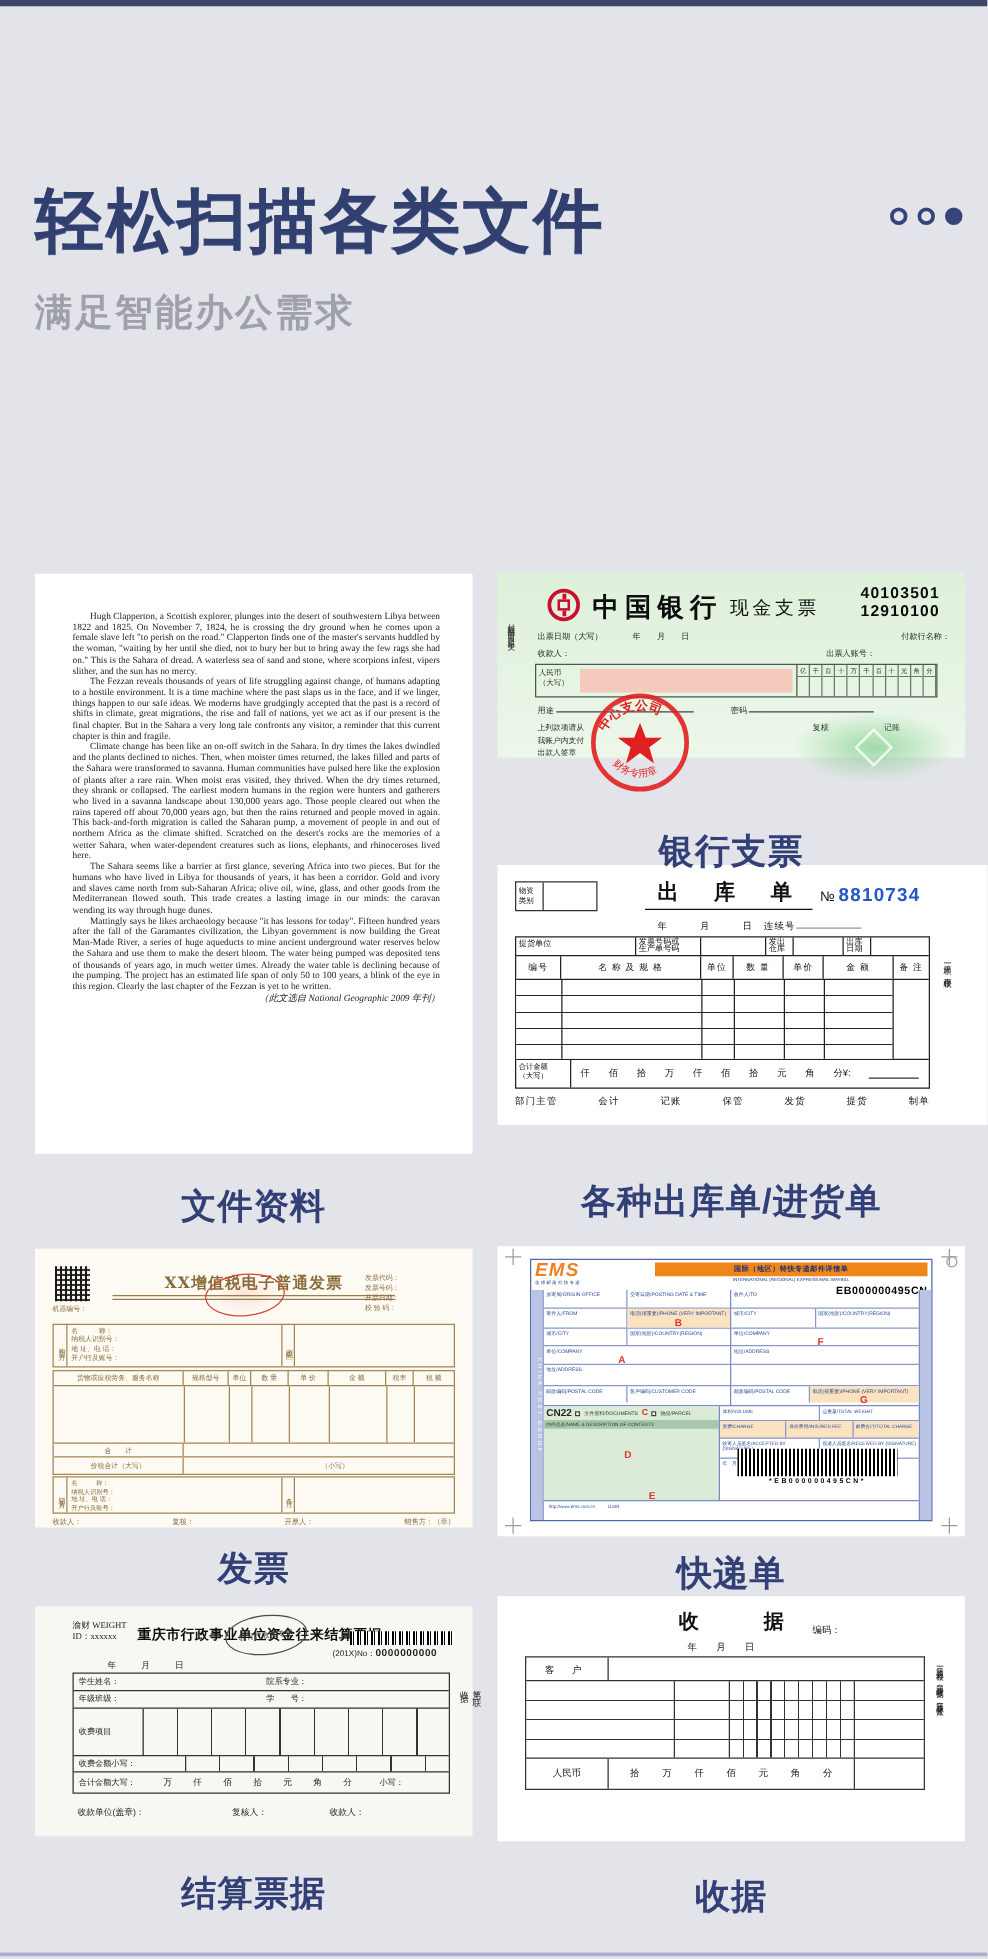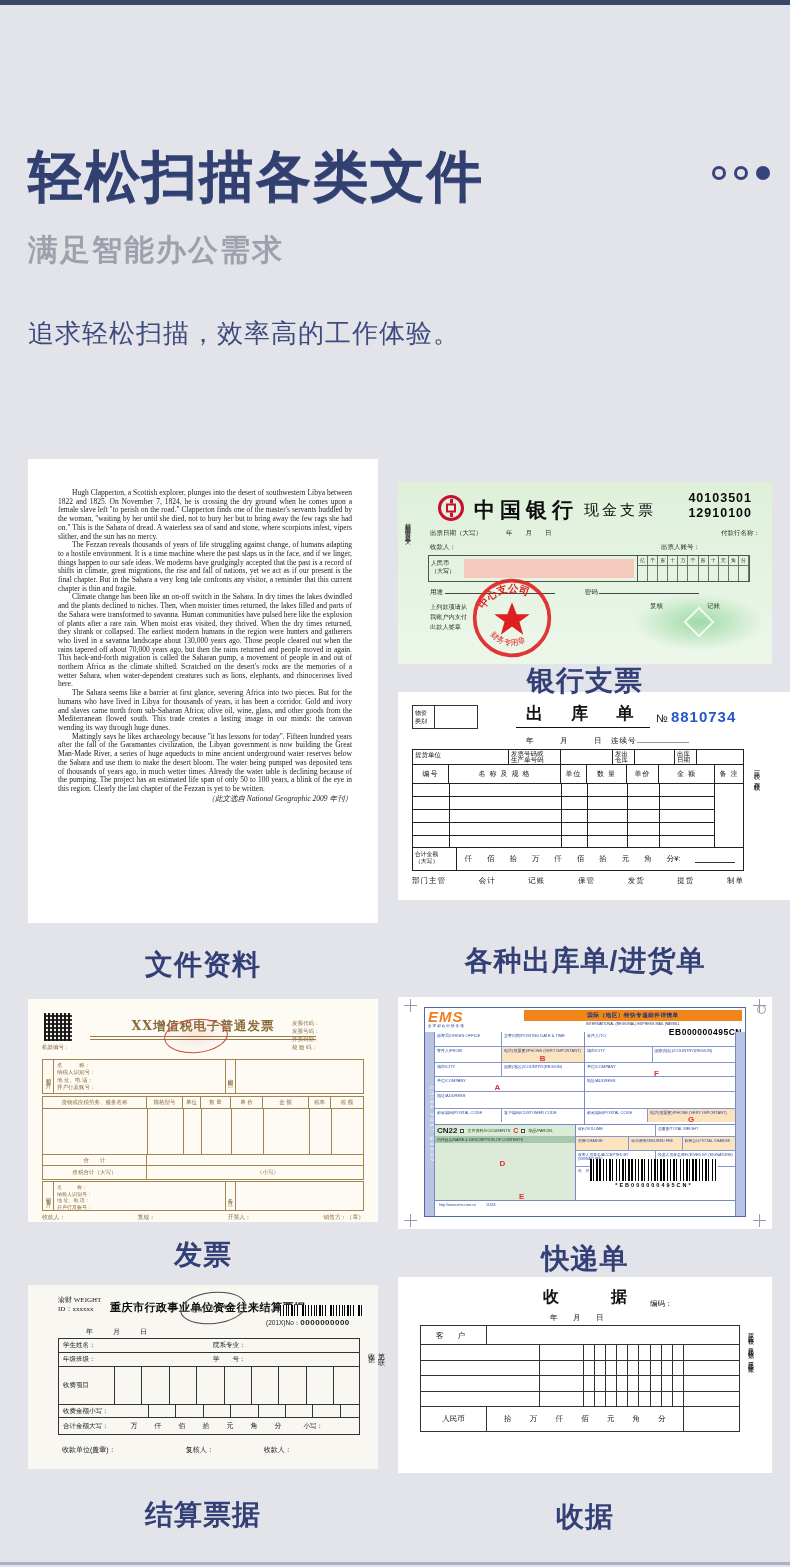--- a/index.html
+++ b/index.html
@@ -14,21 +14,21 @@
 .dot.filled{background:#36447b;border-color:#36447b}
 .subtitle{left:28px;top:230px;font-size:30px;font-weight:bold;color:#9ea0ab;letter-spacing:2px}
 .desc{left:28px;top:310px;font-size:26px;line-height:47px;color:#3d4b7e;letter-spacing:1px}
 .card{background:#fff;overflow:hidden}
 .cap{font-size:28px;font-weight:bold;color:#333f77;text-align:center;letter-spacing:1px}
 
 .doc{left:28px;top:459px;width:350px;height:464px;padding:30px 26px 0 30px;font-family:"Liberation Serif",serif;font-size:7.5px;line-height:8.7px;text-align:justify;color:#1b1b1b}
 .doc p{text-indent:14px}
 .doc .attr{text-align:right;font-style:italic;text-indent:0;margin-top:1px}
 
-.check{left:398px;top:482px;width:374px;height:182px;background:linear-gradient(#def0da,#ecf7ea);position:absolute;font-size:6.5px;color:#1e2a1e}
+.check{left:398px;top:458px;width:374px;height:148px;background:linear-gradient(#def0da,#ecf7ea);position:absolute;font-size:6.5px;color:#1e2a1e}
 .check .vside{position:absolute;left:5px;top:36px;writing-mode:vertical-rl;text-orientation:upright;font-size:6px;letter-spacing:1.5px;color:#333}
 .boclogo{position:absolute;left:40px;top:13px;width:26px;height:26px;border:3px solid #c8102e;border-radius:50%}
 .boclogo i{position:absolute;left:50%;top:1px;bottom:1px;width:3px;margin-left:-1.5px;background:#c8102e}
 .boclogo b{position:absolute;left:50%;top:50%;width:10px;height:9px;border:2.5px solid #c8102e;background:#e7f4e3;transform:translate(-50%,-50%)}
 .check .bank{position:absolute;left:76px;top:14px;font-family:"DejaVu Serif",serif;font-weight:bold;font-size:21px;letter-spacing:5px;color:#0d0d0d}
 .check .ctype{position:absolute;left:186px;top:19px;font-size:15px;letter-spacing:3px;color:#0d0d0d}
 .check .nums{position:absolute;right:20px;top:9px;text-align:right;font-weight:bold;font-size:12.5px;line-height:15px;letter-spacing:1px;color:#0a0a0a}
 .check .r1{position:absolute;left:32px;top:47px;width:330px;display:flex}
 .check .r2{position:absolute;left:32px;top:61px;width:330px;display:flex}
 .amtbox{position:absolute;left:30px;top:73px;width:322px;height:27px;border:1px solid #4a5a4a;display:flex}
@@ -206,21 +206,20 @@
 <div class="abs topbar"></div>
 
 <h1 class="abs pagetitle">轻松扫描各类文件</h1>
 <div class="abs dots">
   <span class="dot"></span>
   <span class="dot"></span>
   <span class="dot filled"></span>
 </div>
 <div class="abs subtitle">满足智能办公需求</div>
 <div class="abs desc">
-  <div>追求轻松扫描，效率高的工作体验。</div>
 </div>
 
 <div class="abs card doc">
   <p>Hugh Clapperton, a Scottish explorer, plunges into the desert of southwestern Libya between 1822 and 1825. On November 7, 1824, he is crossing the dry ground when he comes upon a female slave left "to perish on the road." Clapperton finds one of the master's servants huddled by the woman, "waiting by her until she died, not to bury her but to bring away the few rags she had on." This is the Sahara of dread. A waterless sea of sand and stone, where scorpions infest, vipers slither, and the sun has no mercy.</p>
   <p>The Fezzan reveals thousands of years of life struggling against change, of humans adapting to a hostile environment. It is a time machine where the past slaps us in the face, and if we linger, things happen to our safe ideas. We moderns have grudgingly accepted that the past is a record of shifts in climate, great migrations, the rise and fall of nations, yet we act as if our present is the final chapter. But in the Sahara a very long tale confronts any visitor, a reminder that this current chapter is thin and fragile.</p>
   <p>Climate change has been like an on-off switch in the Sahara. In dry times the lakes dwindled and the plants declined to niches. Then, when moister times returned, the lakes filled and parts of the Sahara were transformed to savanna. Human communities have pulsed here like the explosion of plants after a rare rain. When moist eras visited, they thrived. When the dry times returned, they shrank or collapsed. The earliest modern humans in the region were hunters and gatherers who lived in a savanna landscape about 130,000 years ago. Those people cleared out when the rains tapered off about 70,000 years ago, but then the rains returned and people moved in again. This back-and-forth migration is called the Saharan pump, a movement of people in and out of northern Africa as the climate shifted. Scratched on the desert's rocks are the memories of a wetter Sahara, when water-dependent creatures such as lions, elephants, and rhinoceroses lived here.</p>
   <p>The Sahara seems like a barrier at first glance, severing Africa into two pieces. But for the humans who have lived in Libya for thousands of years, it has been a corridor. Gold and ivory and slaves came north from sub-Saharan Africa; olive oil, wine, glass, and other goods from the Mediterranean flowed south. This trade creates a lasting image in our minds: the caravan wending its way through huge dunes.</p>
   <p>Mattingly says he likes archaeology because "it has lessons for today". Fifteen hundred years after the fall of the Garamantes civilization, the Libyan government is now building the Great Man-Made River, a series of huge aqueducts to mine ancient underground water reserves below the Sahara and use them to make the desert bloom. The water being pumped was deposited tens of thousands of years ago, in much wetter times. Already the water table is declining because of the pumping. The project has an estimated life span of only 50 to 100 years, a blink of the eye in this region. Clearly the last chapter of the Fezzan is yet to be written.</p>
   <p class="attr">（此文选自 National Geographic 2009 年刊）</p>
 </div>

